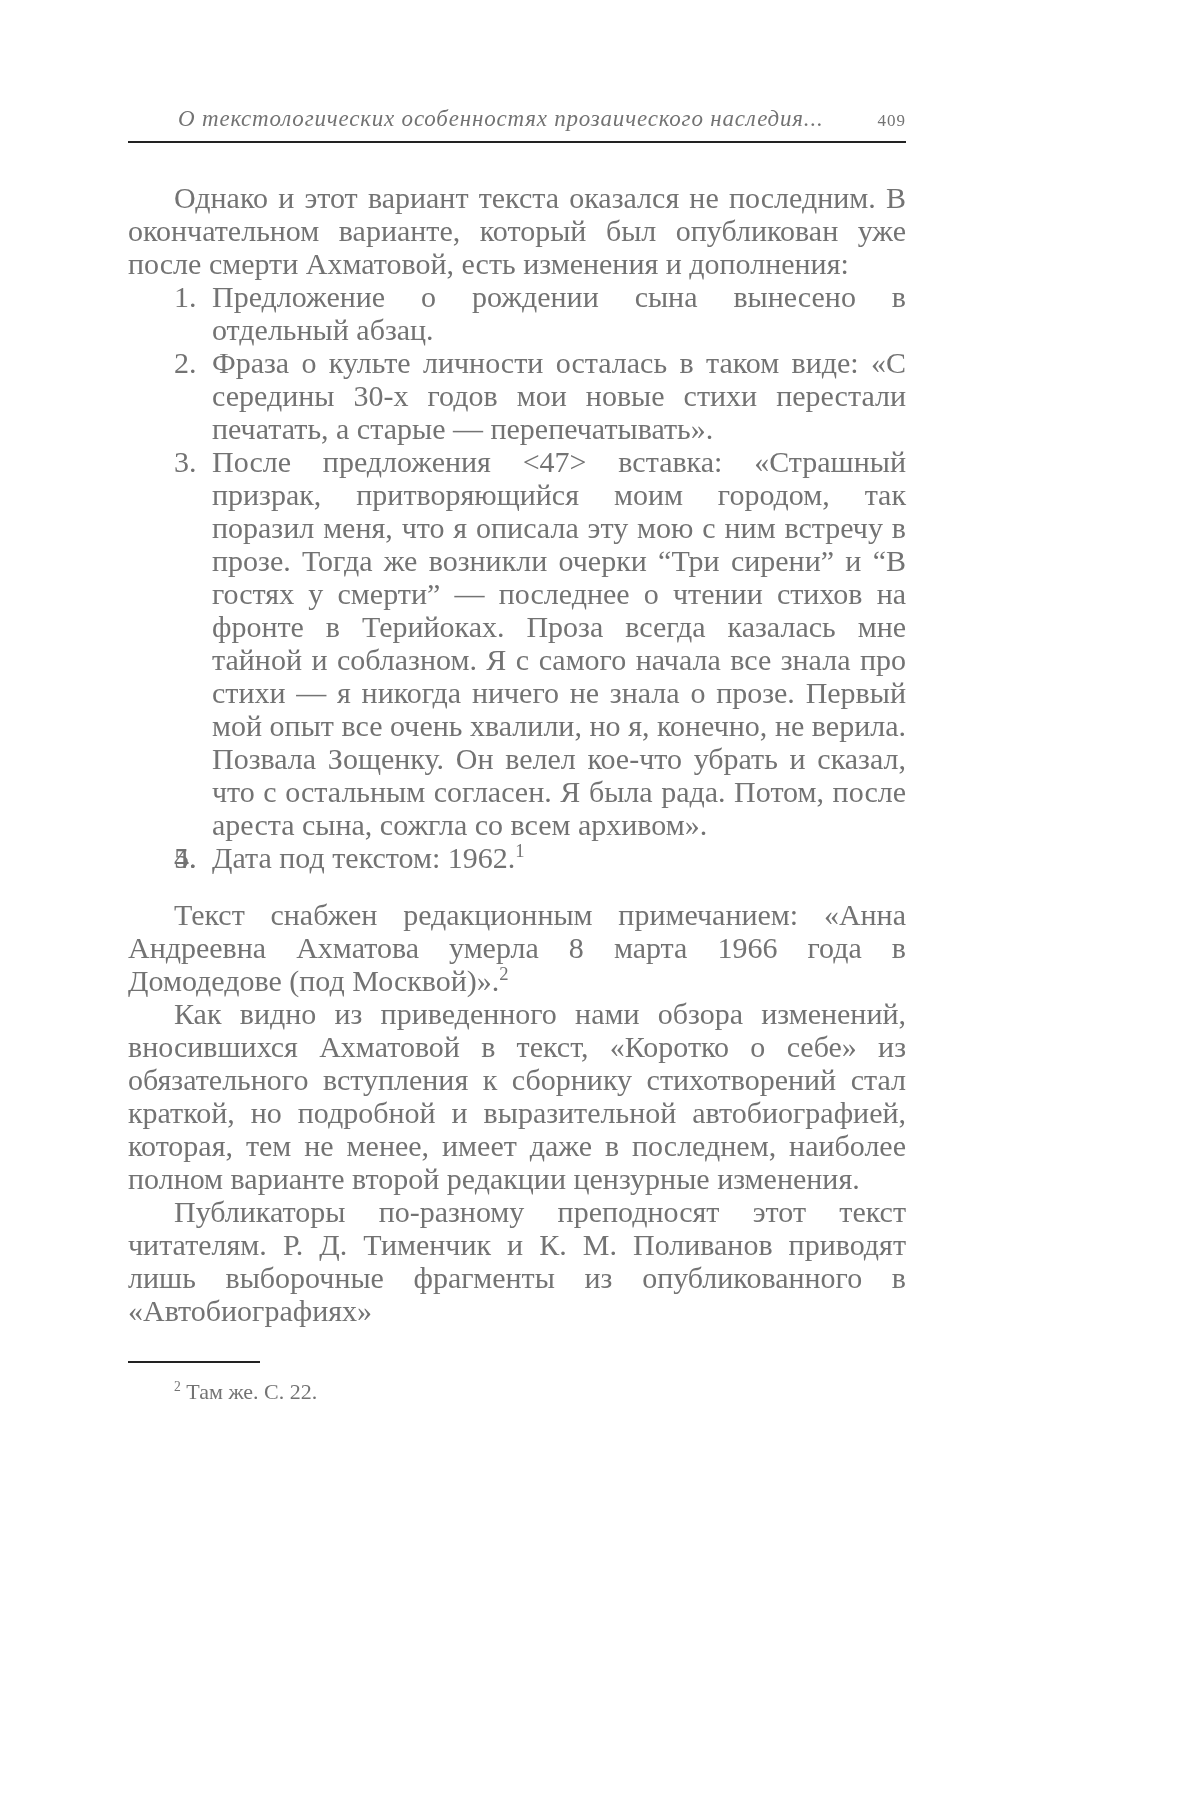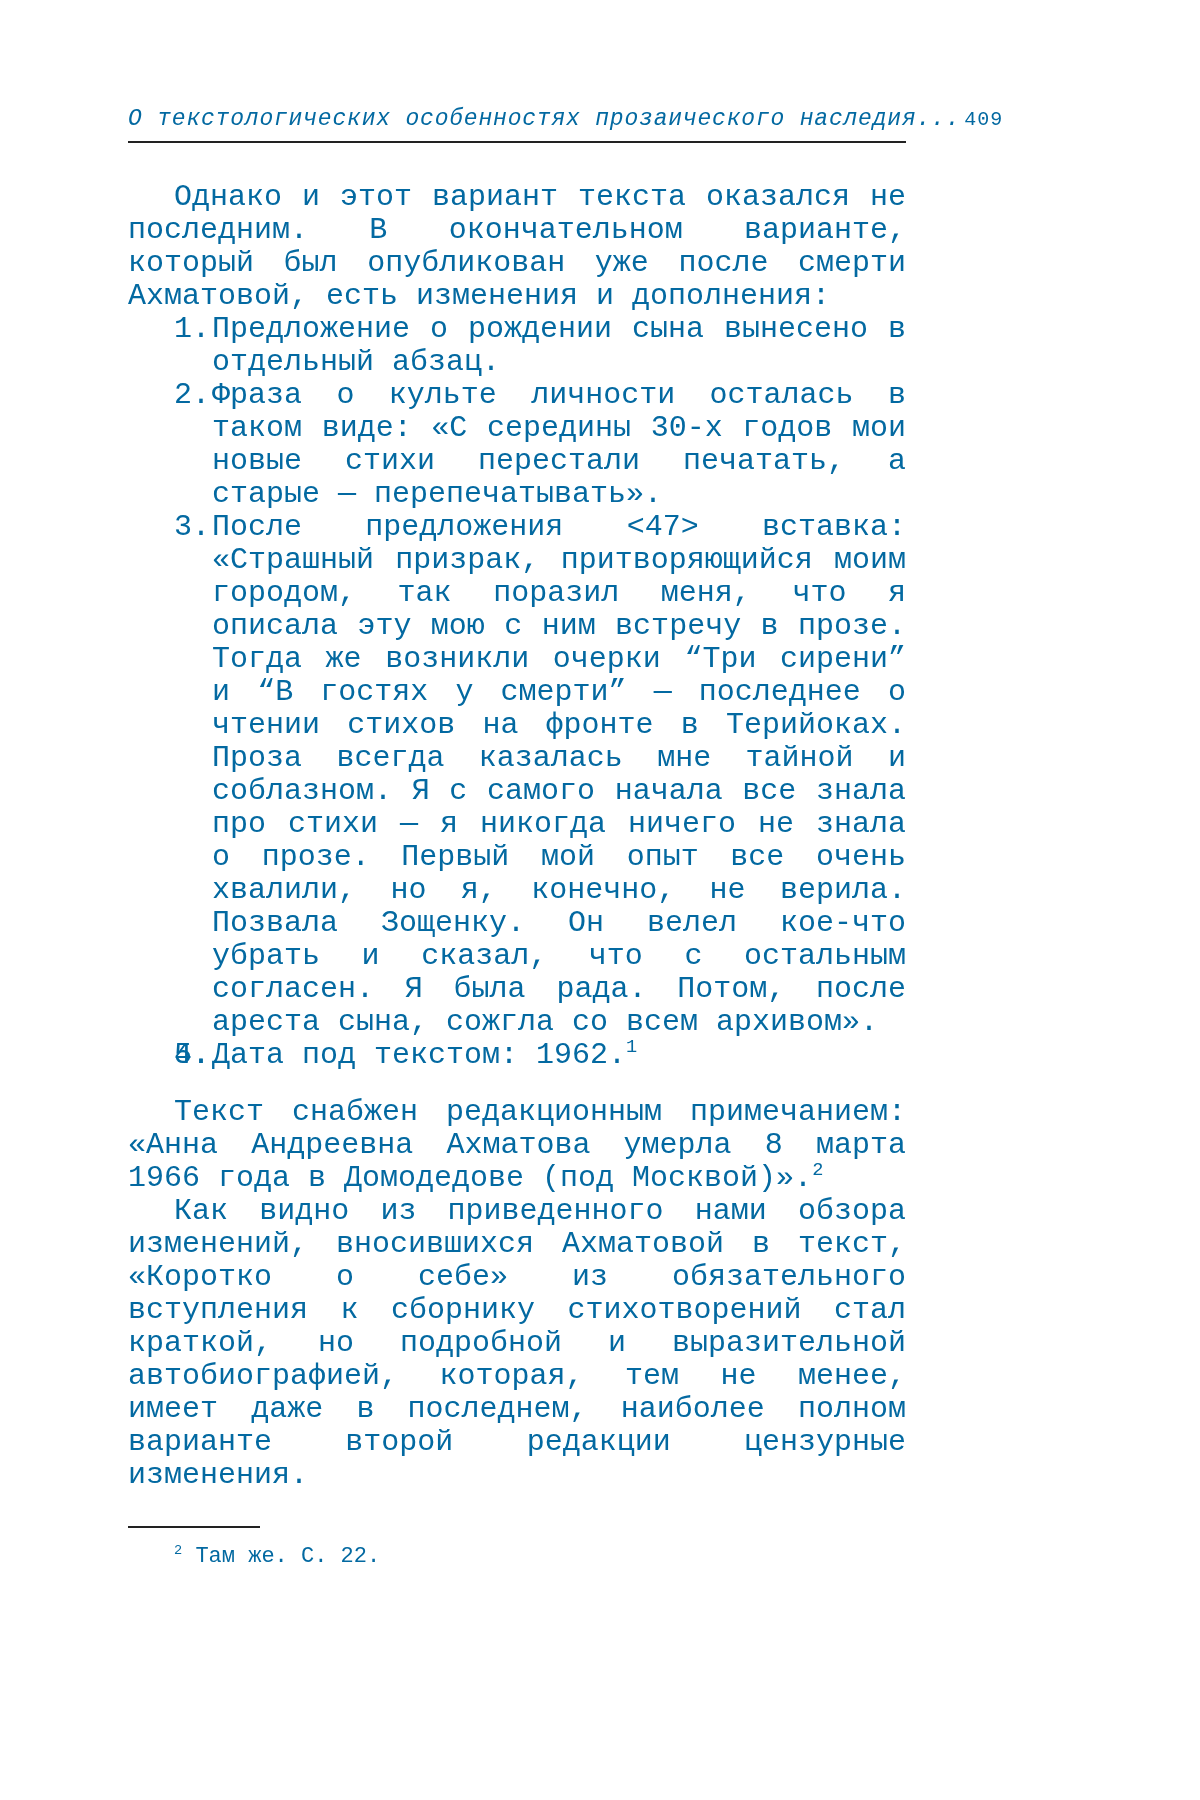--- a/index.html
+++ b/index.html
@@ -3,28 +3,28 @@
 <meta charset="utf-8">
 <style>
   * { margin: 0; padding: 0; box-sizing: border-box; }
   html, body { background: #ffffff; }
   .page {
     width: 1200px; height: 1800px;
     background: #ffffff;
     position: relative;
     margin: 0 auto;
     overflow: hidden;
-    font-family: Liberation Mono, monospace;
-    color: #0369a1;
+    font-family: Liberation Serif, serif;
+    color: #737373;
   }
   .content { position: absolute; left: 128px; top: 106px; width: 778px; }
 
   .running-head { display: flex; align-items: baseline; font-size: 23px; }
   .rh-title { flex: 1; text-align: center; font-style: italic; letter-spacing: 0.8px; white-space: nowrap; }
-  .rh-page { margin-left: 4px; font-size: 20px; letter-spacing: 1px; }
+  .rh-page { margin-left: 4px; font-size: 17px; letter-spacing: 1px; }
   .header-rule { border: none; border-top: 2px solid #222; margin-top: 9px; }
 
   .body-text { margin-top: 38px; font-size: 30px; line-height: 33px; }
   .para { text-align: justify; }
   .para.first-indent { text-indent: 46px; }
 
   .num-list { list-style: none; }
   .list-item { position: relative; padding-left: 84px; text-align: justify; }
   .li-num { position: absolute; left: 46px; }
 
@@ -73,20 +73,21 @@
         <div class="list-item">
           <span class="li-num">5.</span>
           <span class="li-text"><span>Дата под текстом: 1962.</span><sup class="fn-ref">1</sup></span>
         </div>
       </div>
 
       <p class="para first-indent note-gap"><span>Текст снабжен редакционным примечанием: «Анна Андреевна Ахматова умерла 8 марта 1966 года в Домодедове (под Москвой)».</span><sup class="fn-ref">2</sup></p>
 
       <p class="para first-indent">Как видно из приведенного нами обзора изменений, вносившихся Ахматовой в текст, «Коротко о себе» из обязательного вступления к сборнику стихотворений стал краткой, но подробной и выразительной автобиографией, которая, тем не менее, имеет даже в последнем, наиболее полном варианте второй редакции цензурные изменения.</p>
 
+      <p class="para first-indent">Публикаторы по-разному преподносят этот текст читателям. Р. Д. Тименчик и К. М. Поливанов приводят лишь выборочные фрагменты из опубликованного в «Автобиографиях»</p>
 
     </main>
 
     <footer class="footnotes">
       <hr class="footnote-rule">
       <p class="footnote fn-indent">
         <sup class="fn-ref">2</sup>
         <span>Там же. С. 22.</span>
       </p>
     </footer>

